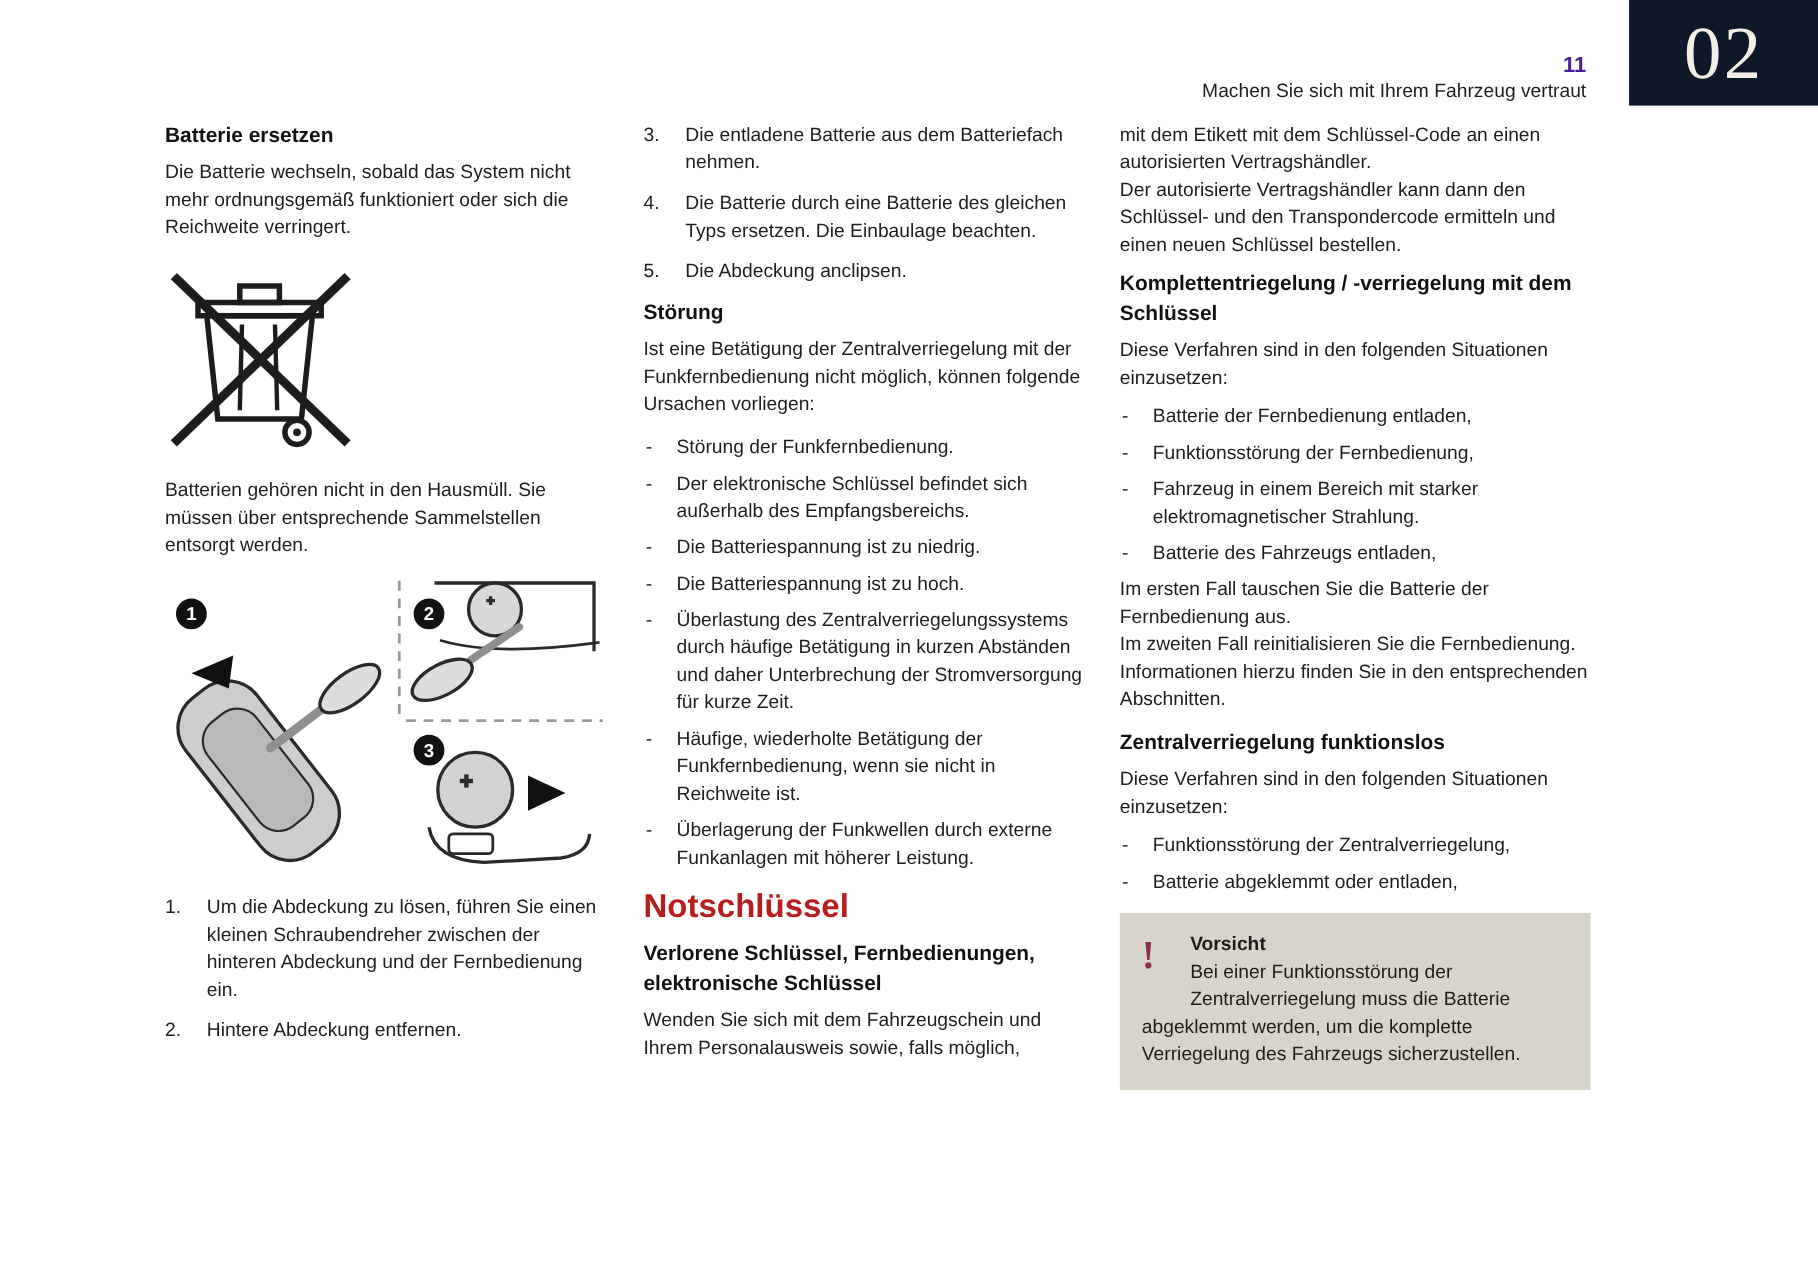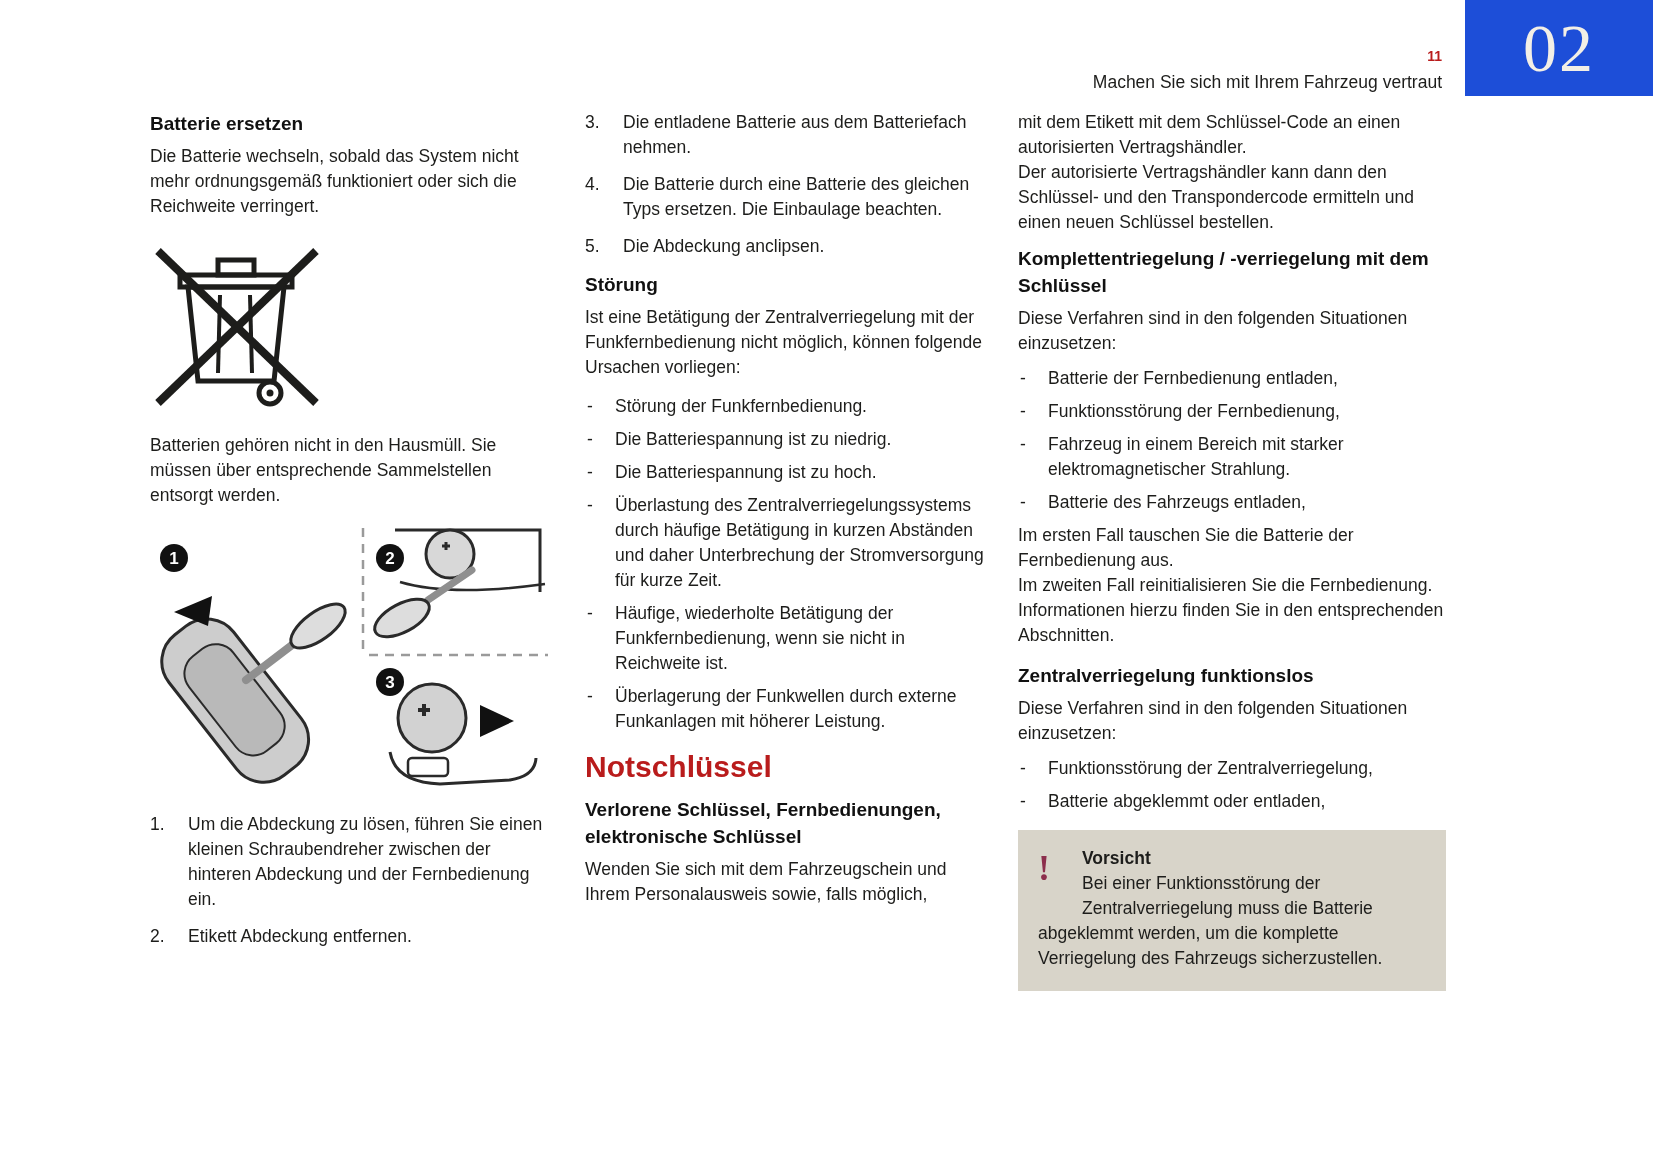--- a/index.html
+++ b/index.html
@@ -9,32 +9,32 @@
     font-family:"Liberation Sans", sans-serif;
     color:#1d1d1b;
     position:relative;
     overflow:hidden;
   }
   .page { position:absolute; inset:0; }
 
   
   .chapter-tab {
     position:absolute; top:0; right:0;
-    width:188px; height:96px;
-    background:#1d4ed8;
+    width:172px; height:96px;
+    background:#0f172a;
     display:flex; align-items:center; justify-content:center;
   }
   .chapter-num {
     font-family:"Liberation Serif", serif;
     font-size:68px; line-height:1;
     color:#f3efe6; letter-spacing:2px;
   }
   .page-number {
     position:absolute; top:48px; right:211px;
-    font-size:14px; font-weight:bold; color:#b91c1c;
+    font-size:20px; font-weight:bold; color:#4c1d95;
   }
   .page-header {
     position:absolute; top:72px; right:211px;
     font-size:17.5px; color:#1d1d1b; white-space:nowrap;
   }
 
   
   .col { position:absolute; top:110px; font-size:17.5px; line-height:25px; }
   .col-left  { left:150px; width:400px; }
   .col-mid   { left:585px; width:402px; }
@@ -151,21 +151,21 @@
       <span class="badge" style="left:226px; top:146px;">3</span>
     </div>
 
     <ol class="steps">
       <li>
         <span class="num">1.</span>
         <span class="txt">Um die Abdeckung zu lösen, führen Sie einen kleinen Schraubendreher zwischen der hinteren Abdeckung und der Fernbedienung ein.</span>
       </li>
       <li>
         <span class="num">2.</span>
-        <span class="txt">Etikett Abdeckung entfernen.</span>
+        <span class="txt">Hintere Abdeckung entfernen.</span>
       </li>
     </ol>
   </div>
 
   <div class="col col-mid">
     <ol class="steps">
       <li>
         <span class="num">3.</span>
         <span class="txt">Die entladene Batterie aus dem Batteriefach nehmen.</span>
       </li>
@@ -177,20 +177,21 @@
         <span class="num">5.</span>
         <span class="txt">Die Abdeckung anclipsen.</span>
       </li>
     </ol>
 
     <div class="h-section" style="margin-top:12px;">Störung</div>
     <p class="body">Ist eine Betätigung der Zentralverriegelung mit der Funkfernbedienung nicht möglich, können folgende Ursachen vorliegen:</p>
 
     <ul class="dashes">
       <li>Störung der Funkfernbedienung.</li>
+      <li>Der elektronische Schlüssel befindet sich außerhalb des Empfangsbereichs.</li>
       <li>Die Batteriespannung ist zu niedrig.</li>
       <li>Die Batteriespannung ist zu hoch.</li>
       <li>Überlastung des Zentralverriegelungssystems durch häufige Betätigung in kurzen Abständen und daher Unterbrechung der Stromversorgung für kurze Zeit.</li>
       <li>Häufige, wiederholte Betätigung der Funkfernbedienung, wenn sie nicht in Reichweite ist.</li>
       <li>Überlagerung der Funkwellen durch externe Funkanlagen mit höherer Leistung.</li>
     </ul>
 
     <div class="h-big">Notschlüssel</div>
     <div class="h-sub">Verlorene Schlüssel, Fernbedienungen, elektronische Schlüssel</div>
     <p class="body">Wenden Sie sich mit dem Fahrzeugschein und Ihrem Personalausweis sowie, falls möglich,</p>

